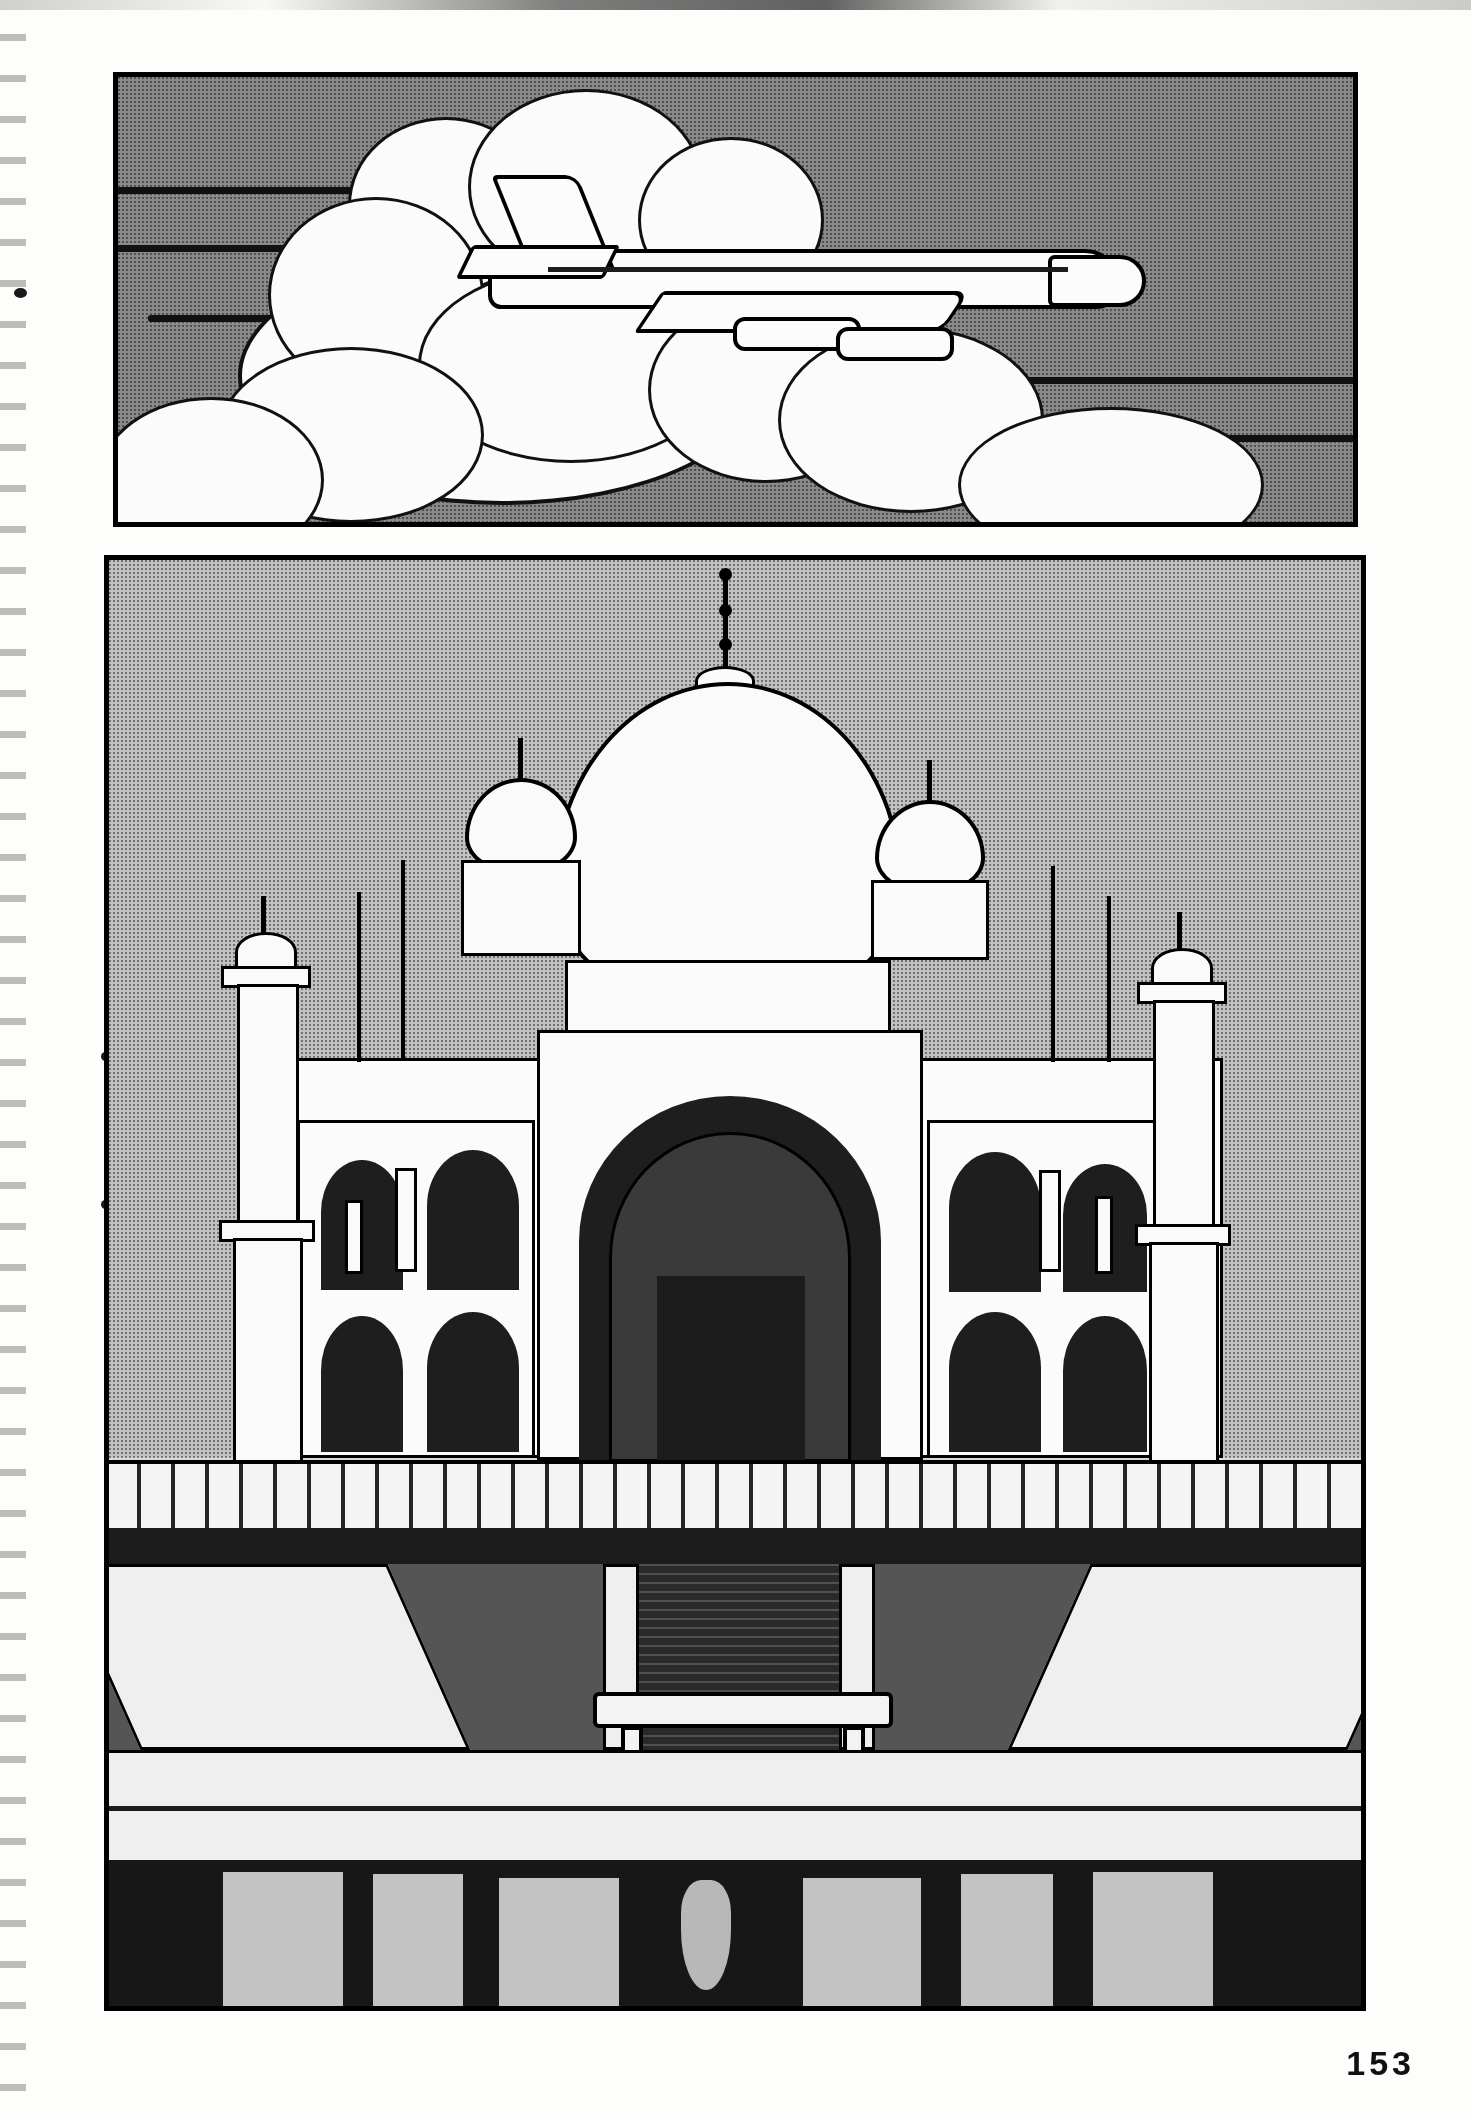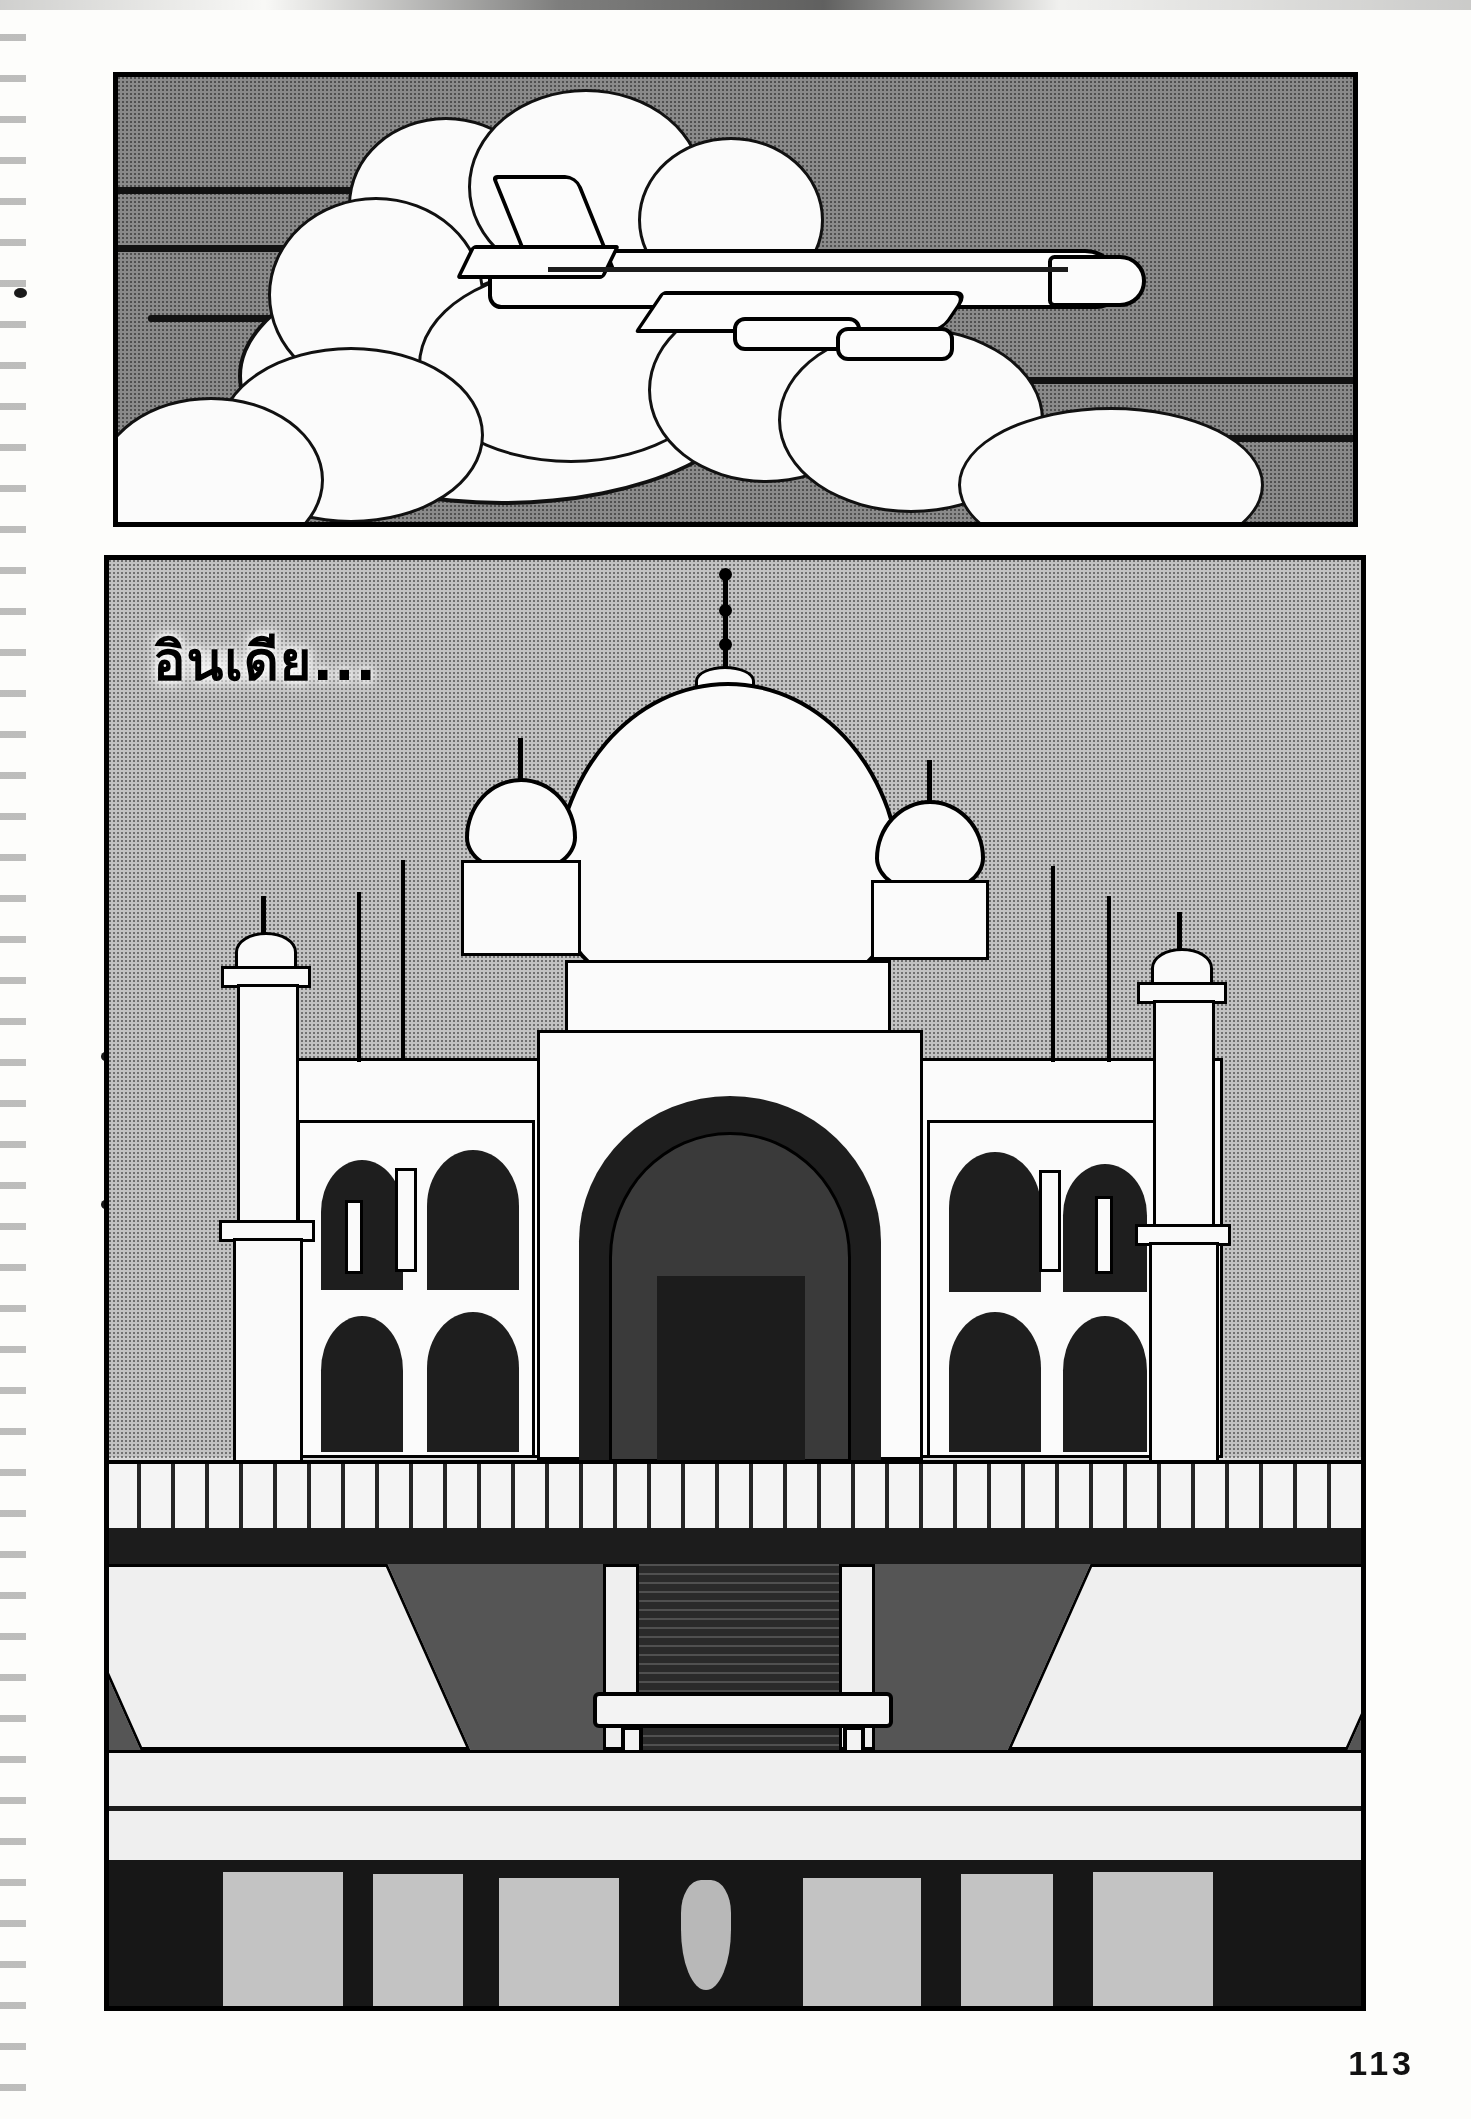--- a/index.html
+++ b/index.html
@@ -253,21 +253,20 @@
     <div class="plane-body" style="left:718px; top:250px; width:110px; height:26px; border-radius: 12px;"></div>
 
     <div class="dark" style="left:430px; top:190px; width:520px; height:5px;"></div>
   </div>
 
   <div class="panel" id="panel-taj">
     <div class="taj-sky"></div>
     <div class="taj-ground"></div>
     <div class="halftone"></div>
 
-    <div class="caption">อินเดีย...</div>
 
     <div class="spire" style="left:614px; top:18px; height:92px;"></div>
     <div class="finial" style="left:610px; top:8px;"></div>
     <div class="finial" style="left:610px; top:44px;"></div>
     <div class="finial" style="left:610px; top:78px;"></div>
     <div class="white" style="left:586px; top:106px; width:60px; height:30px; border-radius: 50% 50% 0 0;"></div>
     <div class="dome" style="left:444px; top:122px; width:350px; height:330px;"></div>
     <div class="white" style="left:456px; top:400px; width:326px; height:78px;"></div>
     <div class="white" style="left:432px; top:472px; width:372px; height:30px;"></div>
 
@@ -344,14 +343,14 @@
       <div class="refl-band" style="left:270px; top:14px; width:90px; height:134px;"></div>
       <div class="refl-band" style="left:396px; top:18px; width:120px; height:130px;"></div>
       <div class="refl-band" style="left:700px; top:18px; width:118px; height:130px;"></div>
       <div class="refl-band" style="left:858px; top:14px; width:92px; height:134px;"></div>
       <div class="refl-band" style="left:990px; top:12px; width:120px; height:140px;"></div>
       <div class="refl-band" style="left:578px; top:20px; width:50px; height:110px; border-radius: 40% 40% 50% 50% / 30% 30% 55% 55%; background:#dcdcdc;"></div>
     </div>
     <div class="dark" style="left:-6px; top:1450px; width:1280px; height:8px;"></div>
   </div>
 
-  <div class="page-number">113</div>
+  <div class="page-number">153</div>
 </div>
 
 </body></html>

